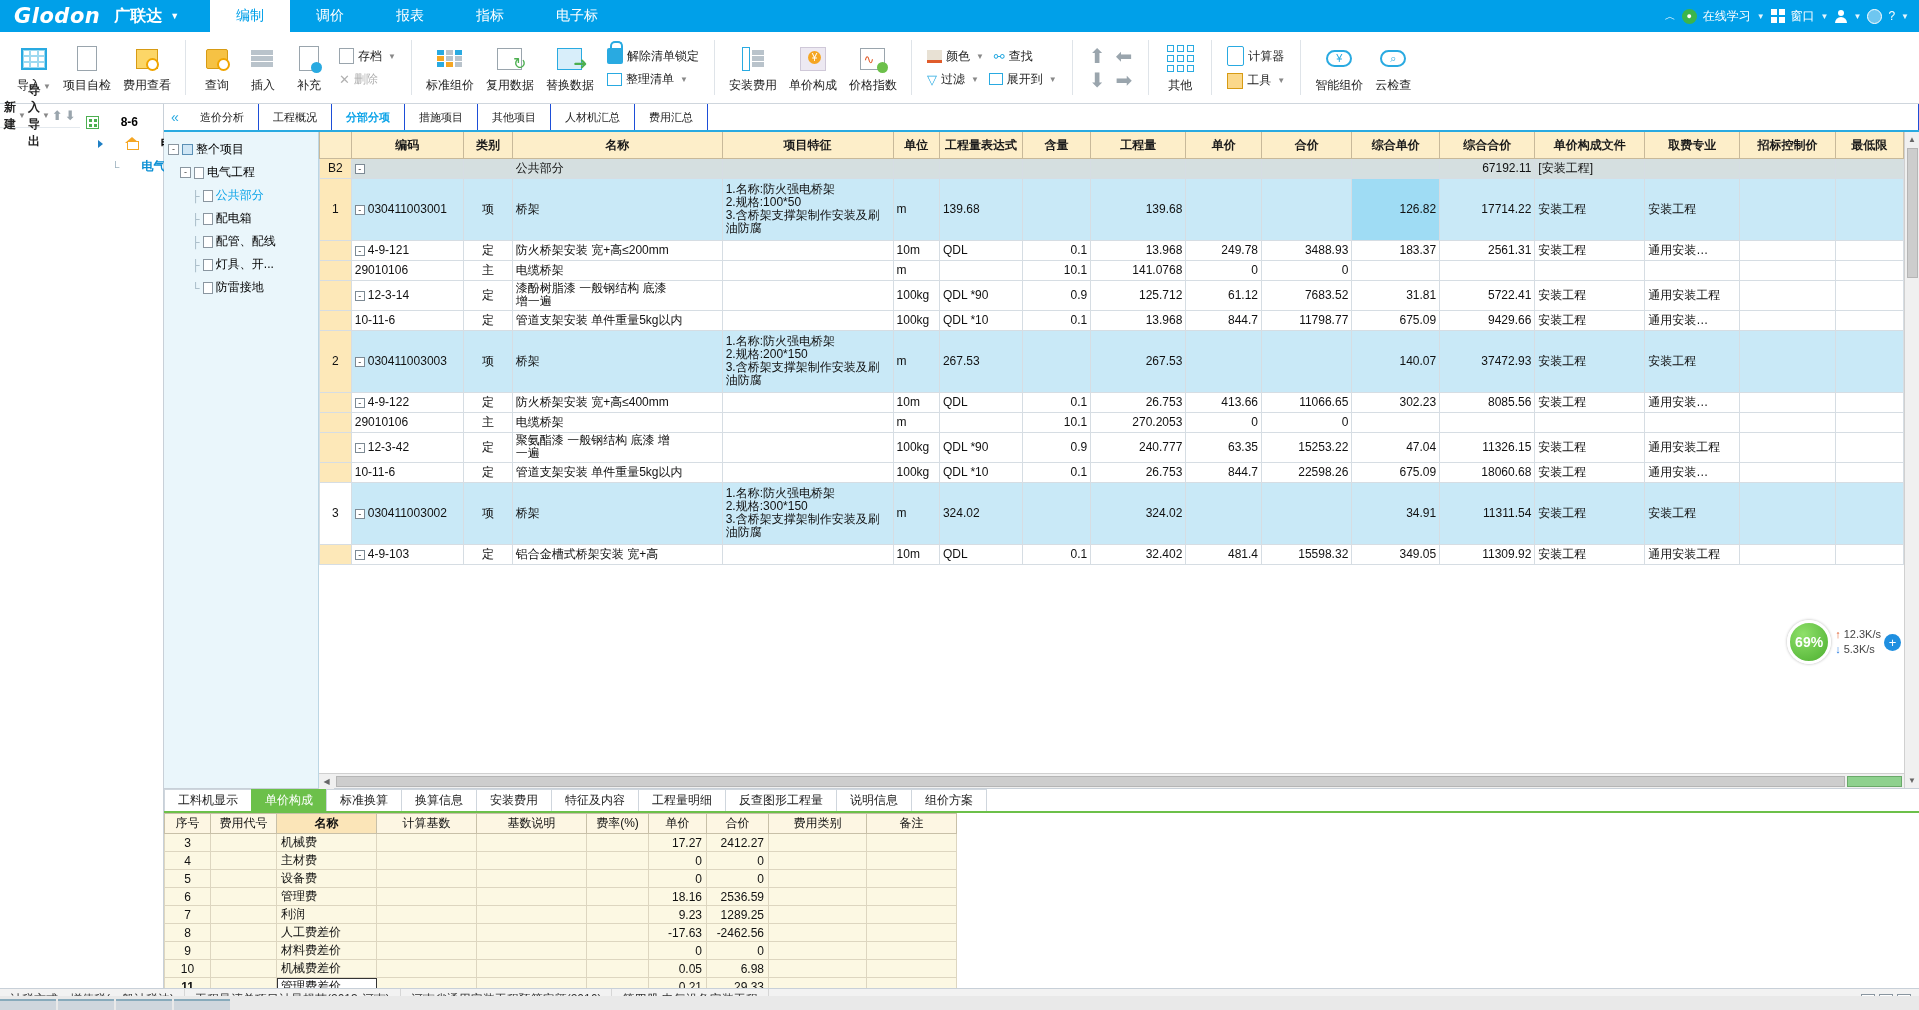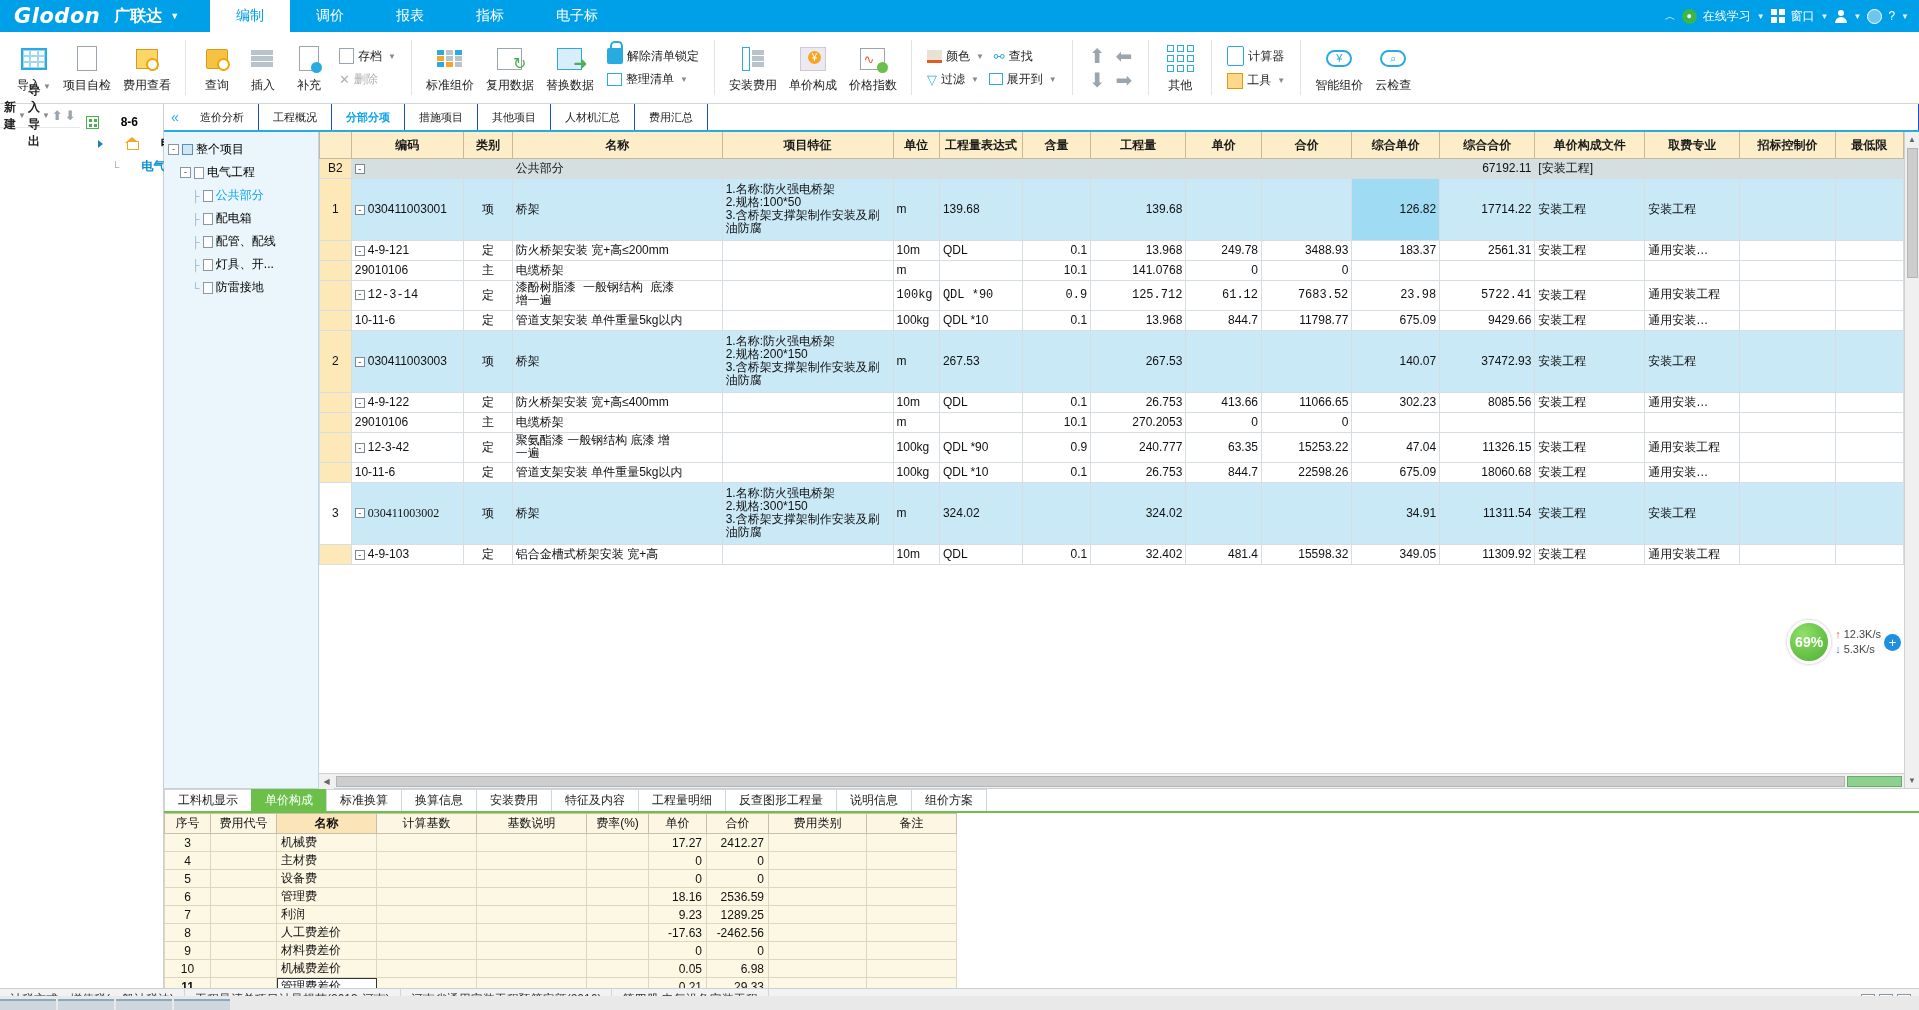--- a/index.html
+++ b/index.html
@@ -787,34 +787,34 @@
                 <td class="num purple">0</td>
                 <td class="num purple">0</td>
                 <td class="num"></td>
                 <td class="num"></td>
                 <td></td>
                 <td></td>
                 <td></td>
                 <td></td>
               </tr>
 
-              <tr style="height:30px;font-family:Liberation Mono, monospace;">
+              <tr style="height:30px;">
                 <td class="rownum-cell"></td>
                 <td class="ind1"><span class="expbox">-</span><span>12-3-14</span></td>
                 <td class="ctr">定</td>
                 <td class="multi">漆酚树脂漆  一般钢结构  底漆
 增一遍</td>
                 <td></td>
                 <td>100kg</td>
                 <td>QDL *90</td>
                 <td class="num">0.9</td>
                 <td class="num">125.712</td>
                 <td class="num">61.12</td>
                 <td class="num">7683.52</td>
-                <td class="num">23.98</td>
+                <td class="num">31.81</td>
                 <td class="num">5722.41</td>
                 <td>安装工程</td>
                 <td class="multi">通用安装工程</td>
                 <td></td>
                 <td></td>
               </tr>
 
 
               <tr>
                 <td class="rownum-cell"></td>
@@ -935,21 +935,21 @@
                 <td class="num">675.09</td>
                 <td class="num">18060.68</td>
                 <td>安装工程</td>
                 <td>通用安装…</td>
                 <td></td>
                 <td></td>
               </tr>
 
               <tr class="r-sel" style="height:62px;">
                 <td class="rownum-cell ctr white">3</td>
-                <td><span class="expbox">-</span><span style="word-break:break-all;font-family:Liberation Serif, serif;">030411003002</span></td>
+                <td><span class="expbox">-</span><span style="word-break:break-all;">030411003002</span></td>
                 <td class="ctr">项</td>
                 <td>桥架</td>
                 <td class="multi">1.名称:防火强电桥架
 2.规格:300*150
 3.含桥架支撑架制作安装及刷油防腐</td>
                 <td>m</td>
                 <td>324.02</td>
                 <td class="num"></td>
                 <td class="num">324.02</td>
                 <td class="num"></td>

